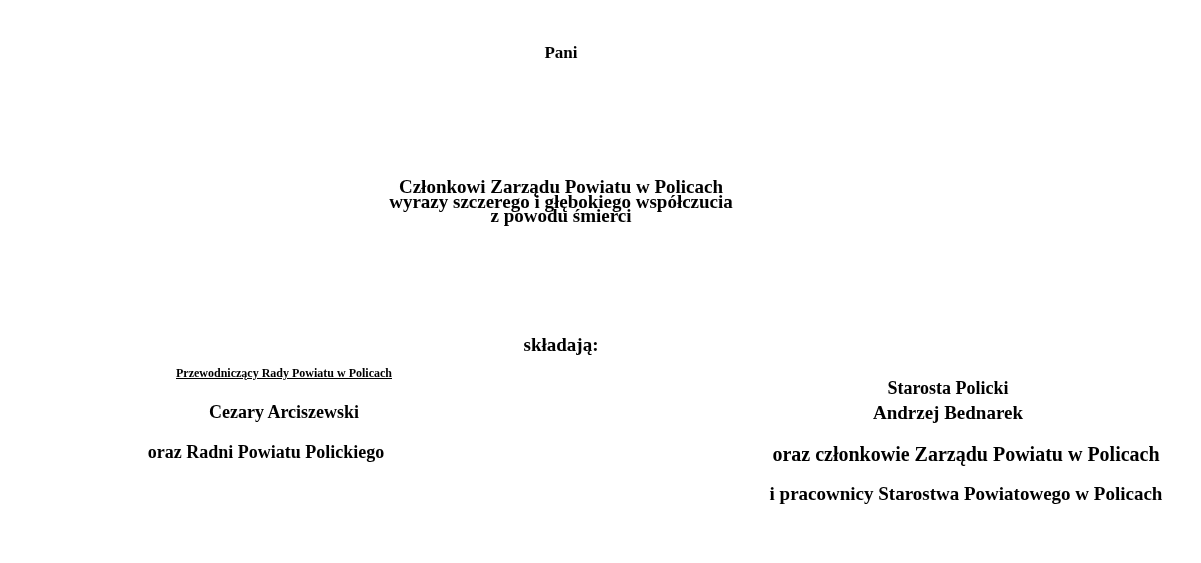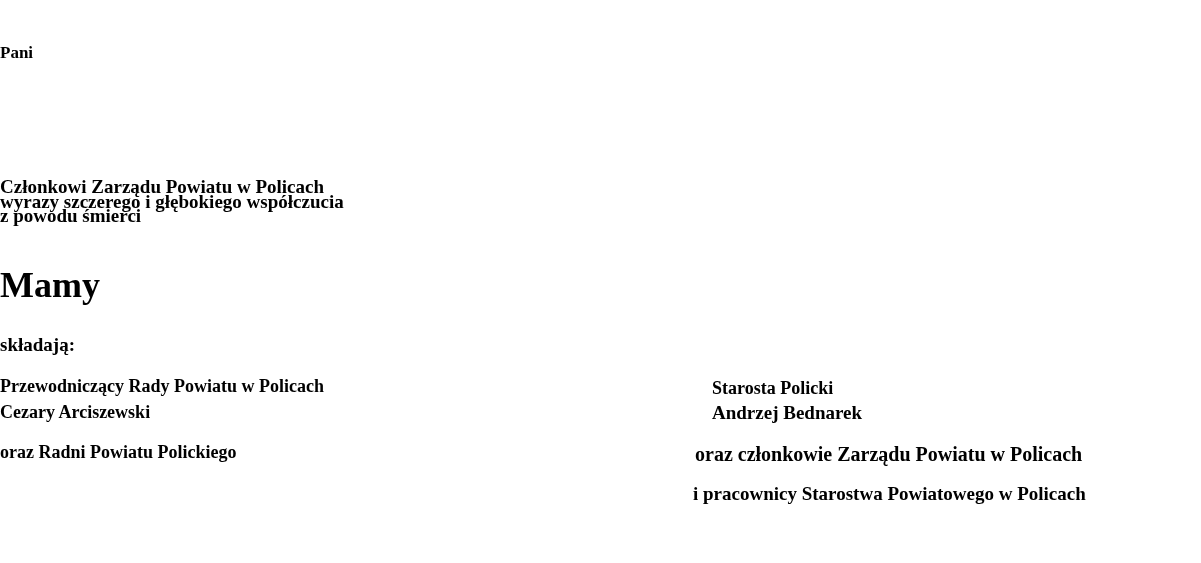--- a/index.html
+++ b/index.html
@@ -11,38 +11,40 @@
     position: relative;
     width: 1201px;
     height: 563px;
     background: #ffffff;
     overflow: hidden;
     font-family: "Liberation Serif", "DejaVu Serif", serif;
     color: #000000;
   }
   .line {
     position: absolute;
+    text-align: center;
     font-weight: bold;
     white-space: nowrap;
     line-height: 1.2;
+    margin-left: 26px;
   }
   
   .center-col { left: 0; width: 1070px; }
 
   .salutation   { top: 43px;  font-size: 17px; }
   .recipient    { top: 90px;  font-size: 38px; letter-spacing: 0.5px; }
   .body-line-1  { top: 176px; font-size: 19px; }
   .body-line-2  { top: 191px; font-size: 19px; }
   .body-line-3  { top: 205px; font-size: 19px; }
   .deceased     { top: 264px; font-size: 36px; }
   .closing      { top: 334px; font-size: 19px; }
 
   
   .left-col  { left: 0; width: 516px; }
-  .left-title { top: 376px; font-size: 18px; }
+  .left-title { top: 366px; font-size: 12px; text-decoration: underline; }
   .left-name  { top: 402px; font-size: 18px; }
   .left-extra { top: 442px; font-size: 18px; left: 0; width: 480px; }
 
   
   .right-title  { top: 378px; font-size: 18px; left: 712px; width: 420px; }
   .right-name   { top: 402px; font-size: 19px; left: 712px; width: 420px; }
   .right-extra1 { top: 442px; font-size: 20px; left: 695px; width: 490px; }
   .right-extra2 { top: 483px; font-size: 19px; left: 693px; width: 494px; }
 </style>
 </head>
@@ -52,21 +54,20 @@
 
   <div class="line center-col salutation">Pani</div>
 
 
   <div class="line center-col body-line-1">Członkowi Zarządu Powiatu w Policach</div>
 
   <div class="line center-col body-line-2">wyrazy szczerego i głębokiego współczucia</div>
 
   <div class="line center-col body-line-3">z powodu śmierci</div>
 
-  <div class="line center-col deceased">Mamy</div>
 
   <div class="line center-col closing">składają:</div>
 
   <div class="line left-col left-title">Przewodniczący Rady Powiatu w Policach</div>
 
   <div class="line left-col left-name">Cezary Arciszewski</div>
 
   <div class="line left-extra">oraz Radni Powiatu Polickiego</div>
 
   <div class="line right-title">Starosta Policki</div>

